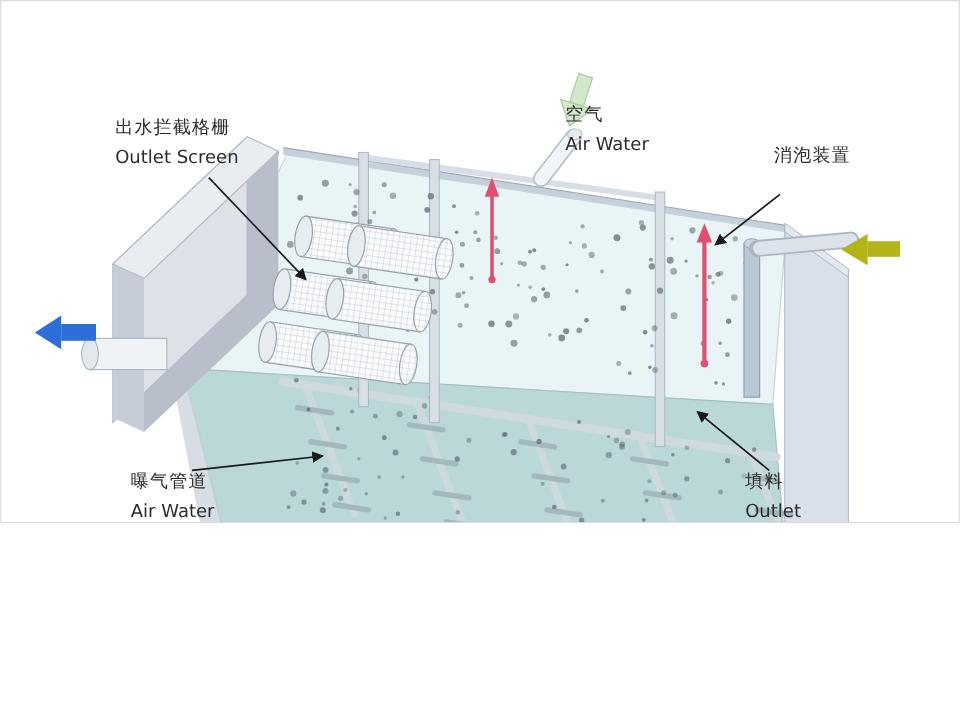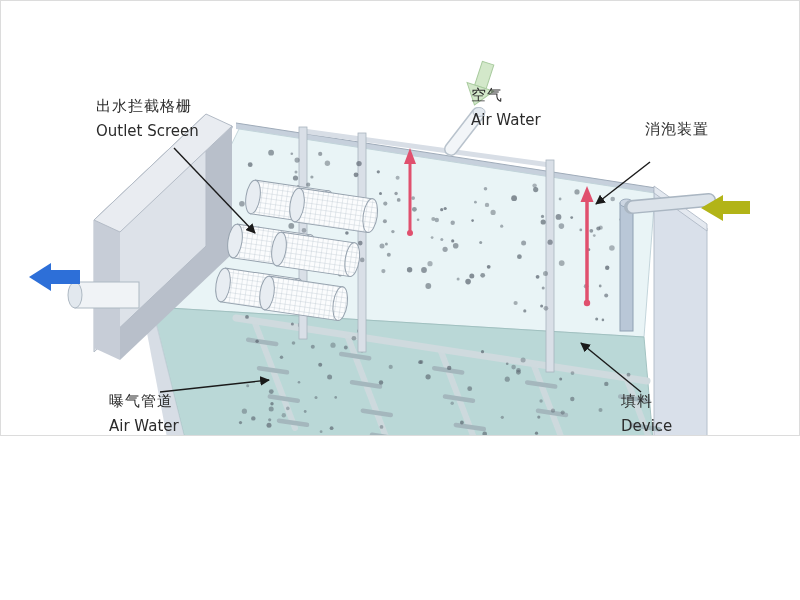--- a/index.html
+++ b/index.html
@@ -375,16 +375,16 @@
     <div class="zh">消泡装置</div>
   </div>
   <div class="label" style="left:32px;top:301px">
   </div>
   <div class="label" style="left:108px;top:388px">
     <div class="zh">曝气管道</div>
     <div class="en">Air Water</div>
   </div>
   <div class="label" style="left:620px;top:388px">
     <div class="zh">填料</div>
-    <div class="en">Device</div>
+    <div class="en">Outlet</div>
   </div>
 
 </div>
 
 </body></html>

